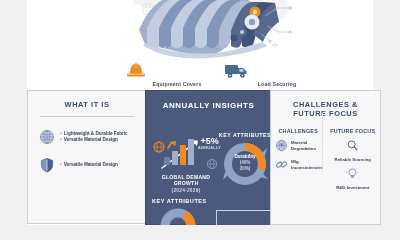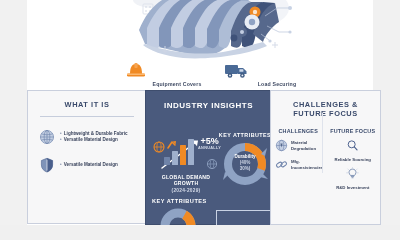--- a/index.html
+++ b/index.html
@@ -226,21 +226,21 @@
           </svg>
           <div class="l-txt">
             <div class="l-li">Versatile Material Design</div>
           </div>
         </div>
 
       </div>
     </div>
 
     <div class="panel" id="panel-center">
-      <div class="p-title">INDUSTRY INSIGHTS</div>
+      <div class="p-title">ANNUALLY INSIGHTS</div>
 
       <div class="c-body">
 
         <div class="growth">
           <div class="growth-chart">
             <svg viewBox="0 0 72 38" style="position:absolute;left:0;top:0;width:72px;height:38px;">
               <circle cx="9" cy="11" r="5" fill="none" stroke="#f08a24" stroke-width="1.1"></circle>
               <ellipse cx="9" cy="11" rx="2.1" ry="5" fill="none" stroke="#f08a24" stroke-width=".8"></ellipse>
               <line x1="4" y1="11" x2="14" y2="11" stroke="#f08a24" stroke-width=".8"></line>
               <path d="M18 12 L22 6 L25 9" fill="none" stroke="#f08a24" stroke-width="1.6" stroke-linecap="round" stroke-linejoin="round"></path>

